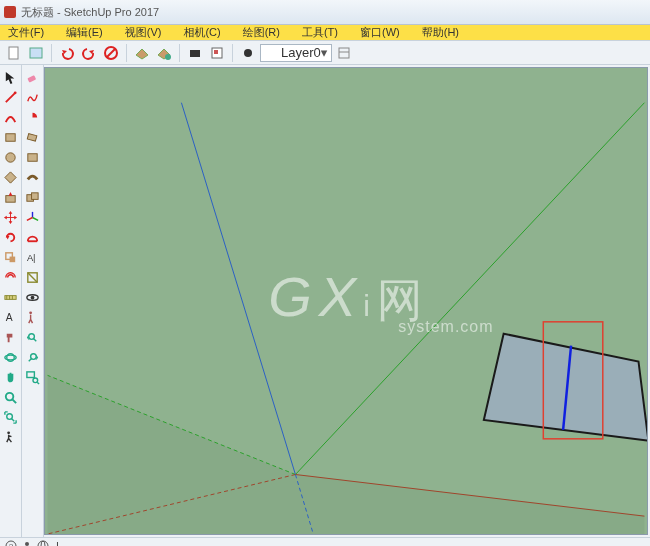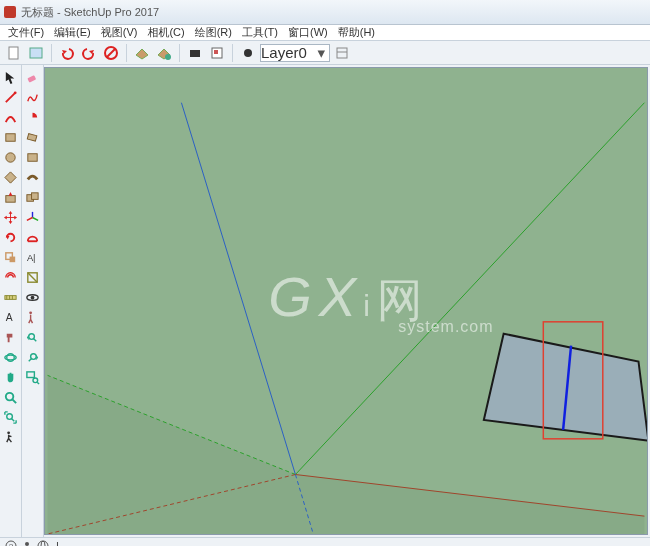--- a/index.html
+++ b/index.html
@@ -1,26 +1,26 @@
 <!DOCTYPE html>
 <html><head>
 <meta charset="utf-8">
 <style>
   * { box-sizing: border-box; margin: 0; padding: 0; }
   body { width: 650px; height: 546px; font-family: "Microsoft YaHei", Arial, sans-serif; font-size: 11px; background: #dce6ee; overflow: hidden; position: relative; }
   .titlebar { height: 18px; background: linear-gradient(#f2f6fa, #dde7f1); display: flex; align-items: center; padding: 12px 4px; border-bottom: 1px solid #b8c4d0; }
   .titlebar .app-icon { width: 12px; height: 12px; background: #c0392b; border-radius: 2px; margin-right: 5px; }
   .titlebar .title { color: #555; font-size: 11px; }
-  .menubar { height: 16px; background: #ffffff; display: flex; align-items: center; padding: 0 4px; gap: 2px; border-bottom: 1px solid #c8d2dc; }
+  .menubar { height: 16px; background: #fde047; display: flex; align-items: center; padding: 0 4px; gap: 14px; border-bottom: 1px solid #c8d2dc; }
   .menubar .menu-item { padding: 0 4px; color: #333; font-size: 11px; cursor: default; }
   .toolbar-top { height: 24px; background: #eef2f6; display: flex; align-items: center; padding: 0 4px; gap: 2px; border-bottom: 1px solid #c8d2dc; }
   .tbtn { width: 20px; height: 20px; display: flex; align-items: center; justify-content: center; border-radius: 2px; }
   .tbtn svg { width: 16px; height: 16px; }
   .sep { width: 1px; height: 18px; background: #c8d2dc; margin: 0 3px; }
-  .layer-sel { height: 18px; display: flex; align-items: center; border: 1px solid #aab7c4; background: #fff; padding: 0 4px 0 0; font-size: 15px; min-width: 70px; color: #333; }
+  .layer-sel { height: 18px; display: flex; align-items: center; border: 1px solid #aab7c4; background: #fff; padding: 0 4px 0 20px; font-size: 13px; min-width: 70px; color: #333; }
   .layer-sel .chev { margin-left: auto; color: #555; }
   .workarea { display: flex; height: calc(546px - 18px - 16px - 24px - 16px); background: #eef2f6; }
   .tool-col { width: 22px; display: flex; flex-direction: column; align-items: center; gap: 2px; padding-top: 3px; }
   .tool-col.left1 { border-right: 1px solid #c8d2dc; }
   .tool-col.left2 { border-right: 1px solid #c8d2dc; }
   .toolbtn { width: 18px; height: 18px; display: flex; align-items: center; justify-content: center; border-radius: 2px; }
   .toolbtn svg { width: 15px; height: 15px; }
   .canvas-wrap { flex: 1; position: relative; border: 1px solid #8a9aab; margin: 2px 2px 2px 0; background: #8fb28f; overflow: hidden; }
   .canvas-wrap svg.scene { width: 100%; height: 100%; display: block; }
   .watermark { position: absolute; top: 50%; left: 50%; transform: translate(-50%, -55%); color: rgba(255,255,255,0.55); font-size: 44px; font-weight: 500; font-family: Arial, sans-serif; letter-spacing: 1px; display: flex; align-items: baseline; gap: 6px; pointer-events: none; }

